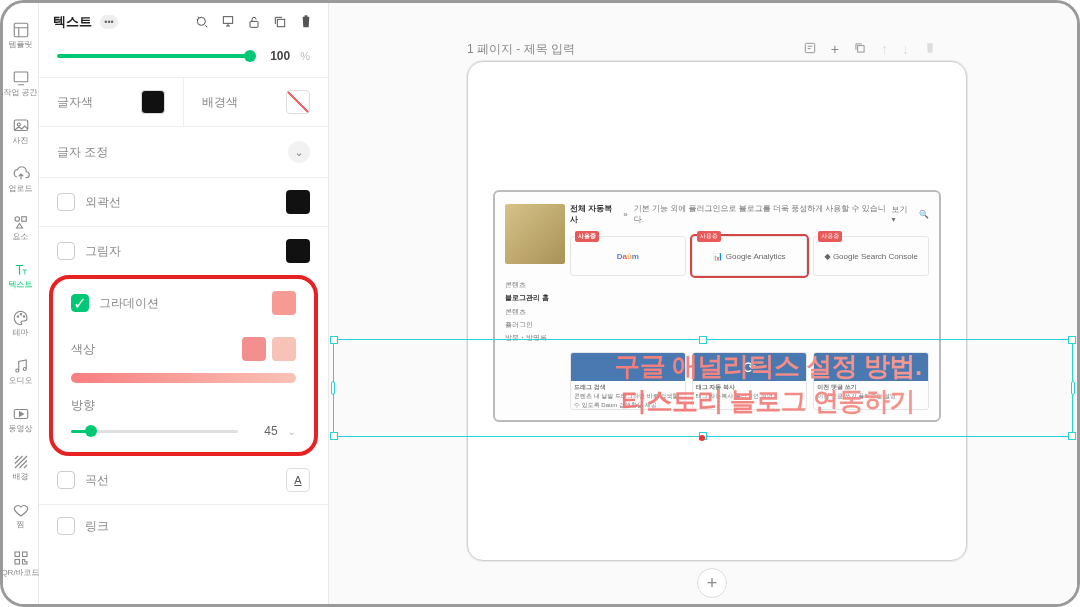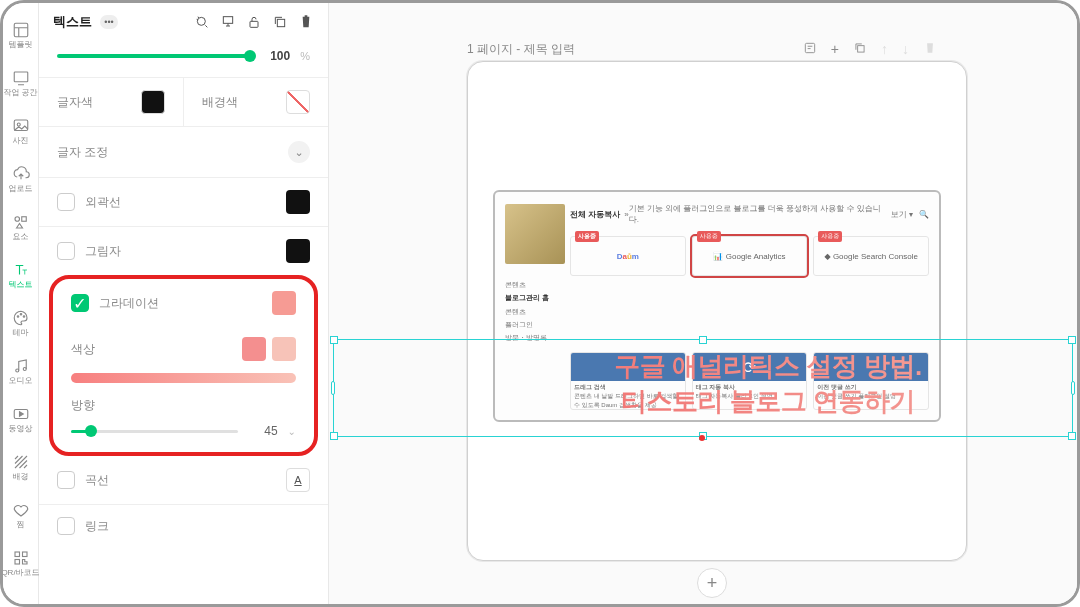--- a/index.html
+++ b/index.html
@@ -368,21 +368,21 @@
             </svg></span>
       </div>
     </div>
 
     <div class="page">
       <div class="inner-card">
         <div class="money-thumb"></div>
         <div class="blurb-bar">
           <span class="blurb-title">전체 자동복사</span>
           <span>»</span>
-          <span style="">기본 기능 외에 플러그인으로 블로그를 더욱 풍성하게 사용할 수 있습니다.</span>
+          <span style="margin-left:6px">기본 기능 외에 플러그인으로 블로그를 더욱 풍성하게 사용할 수 있습니다.</span>
           <span class="blurb-right">
               <span>보기 ▾</span>
               <span>🔍</span>
             </span>
         </div>
         <div class="service-row">
           <div class="svc svc-daum">
               <span class="tag">사용중</span>
               <span><b>D</b><b>a</b><b>ů</b><b>m</b></span>
             </div>

